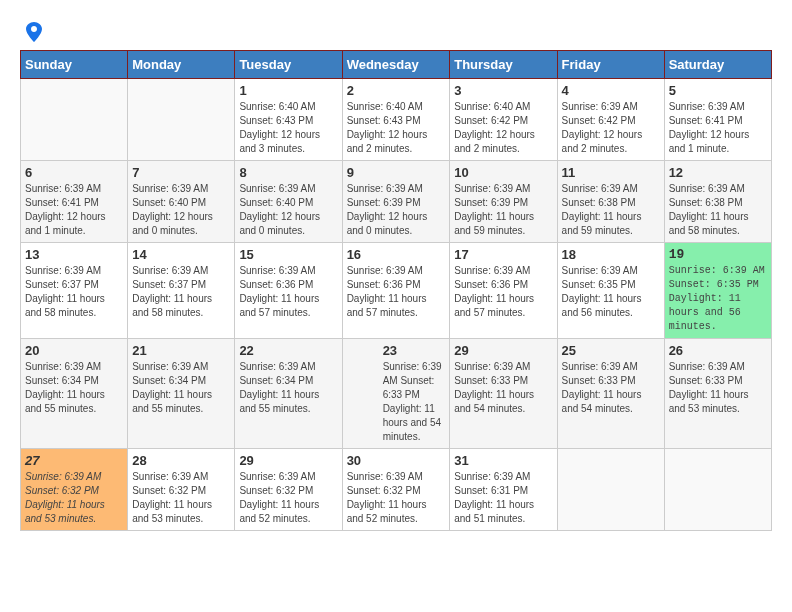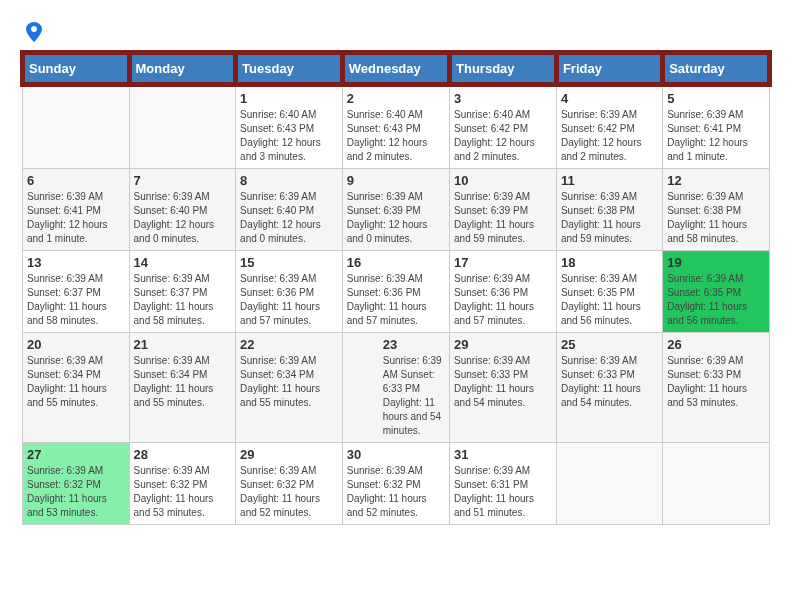--- a/index.html
+++ b/index.html
@@ -52,21 +52,21 @@
       border-collapse: collapse;
       font-size: 11px;
     }
     thead tr th {
       background-color: #3d7ebf;
       color: white;
       padding: 6px 4px;
       text-align: left;
       font-size: 13px;
       font-weight: bold;
-      border: 5px solid #7f1d1d;
+      border: 1px solid #7f1d1d;
     }
     tbody tr td {
       border: 1px solid #ccc;
       vertical-align: top;
       padding: 4px;
       width: 108px;
       min-height: 70px;
       background: #fff;
     }
     tbody tr:nth-child(odd) td {
@@ -230,21 +230,21 @@
           <div class="day-detail">Sunrise: 6:39 AM
 Sunset: 6:36 PM
 Daylight: 11 hours and 57 minutes.</div>
         </td>
         <td style="background: rgb(255, 255, 255);">
           <span class="day-num">18</span>
           <div class="day-detail">Sunrise: 6:39 AM
 Sunset: 6:35 PM
 Daylight: 11 hours and 56 minutes.</div>
         </td>
-        <td style="background: #22c55e;">
+        <td style="background: #86efac; font-family: Liberation Mono, monospace;">
           <span class="day-num">19</span>
           <div class="day-detail">Sunrise: 6:39 AM
 Sunset: 6:35 PM
 Daylight: 11 hours and 56 minutes.</div>
         </td>
       </tr>
       <tr>
         <td style="background: rgb(245, 245, 245);">
           <span class="day-num">20</span>
           <div class="day-detail">Sunrise: 6:39 AM
@@ -282,21 +282,21 @@
 Daylight: 11 hours and 54 minutes.</div>
         </td>
         <td style="background: rgb(245, 245, 245);">
           <span class="day-num">26</span>
           <div class="day-detail">Sunrise: 6:39 AM
 Sunset: 6:33 PM
 Daylight: 11 hours and 53 minutes.</div>
         </td>
       </tr>
       <tr>
-        <td style="background: #86efac;">
+        <td style="background: #fdba74; font-style: italic;">
           <span class="day-num">27</span>
           <div class="day-detail">Sunrise: 6:39 AM
 Sunset: 6:32 PM
 Daylight: 11 hours and 53 minutes.</div>
         </td>
         <td style="background: rgb(255, 255, 255);">
           <span class="day-num">28</span>
           <div class="day-detail">Sunrise: 6:39 AM
 Sunset: 6:32 PM
 Daylight: 11 hours and 53 minutes.</div>

